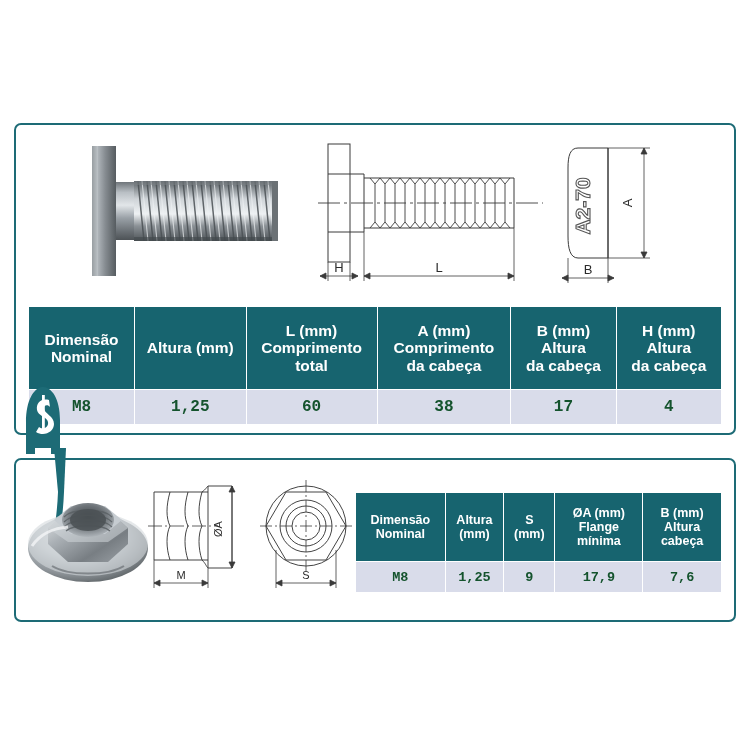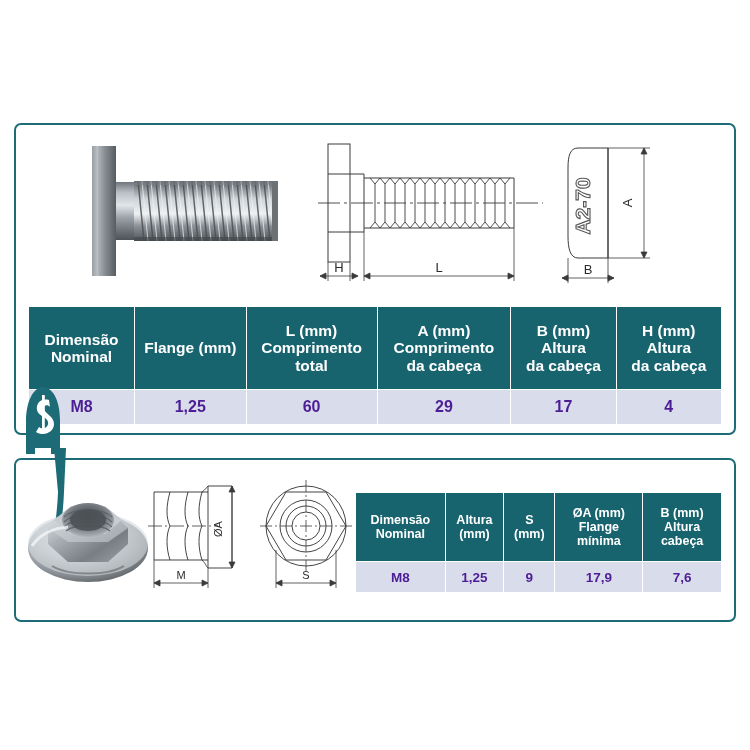--- a/index.html
+++ b/index.html
@@ -40,26 +40,27 @@
     color:#ffffff;
     font-weight:bold;
     text-align:center;
     vertical-align:middle;
     border:1px solid #ffffff;
     line-height:1.12;
     padding:3px 2px;
   }
   .spec-table td{
     background:#d9dcea;
-    color:#4c1d95;
+    color:#14532d;
     font-weight:bold;
     text-align:center;
     vertical-align:middle;
     border:1px solid #ffffff;
     padding:3px 2px;
+    font-family:Liberation Mono, monospace;
   }
   #table-bolt{left:28px;top:306px;width:694px;}
   #table-bolt th{height:76px;font-size:15.5px;}
   #table-bolt td{height:28px;font-size:16px;}
   #table-nut{left:355px;top:492px;width:367px;}
   #table-nut th{height:62px;font-size:12.5px;}
   #table-nut td{height:24px;font-size:13.5px;}
 
   .dim-label{
     font-family:"Liberation Sans", sans-serif;
@@ -294,21 +295,21 @@
       <col style="width:15.2%">
       <col style="width:15.2%">
   </colgroup>
   <thead>
     <tr>
       <th>
         <div>Dimensão</div>
         <div>Nominal</div>
       </th>
       <th>
-        <div>Flange (mm)</div>
+        <div>Altura (mm)</div>
       </th>
       <th>
         <div>L (mm)</div>
         <div>Comprimento</div>
         <div>total</div>
       </th>
       <th>
         <div>A (mm)</div>
         <div>Comprimento</div>
         <div>da cabeça</div>
@@ -323,21 +324,21 @@
         <div>Altura</div>
         <div>da cabeça</div>
       </th>
     </tr>
   </thead>
   <tbody>
     <tr>
       <td>M8</td>
       <td>1,25</td>
       <td>60</td>
-      <td>29</td>
+      <td>38</td>
       <td>17</td>
       <td>4</td>
     </tr>
   </tbody>
 </table>
 
 <div class="panel" id="panel-nut"></div>
 
 <div class="draw" style="left:24px;top:470px;width:130px;height:130px;z-index:3;">
   <svg width="130" height="130" viewBox="0 0 130 130">

